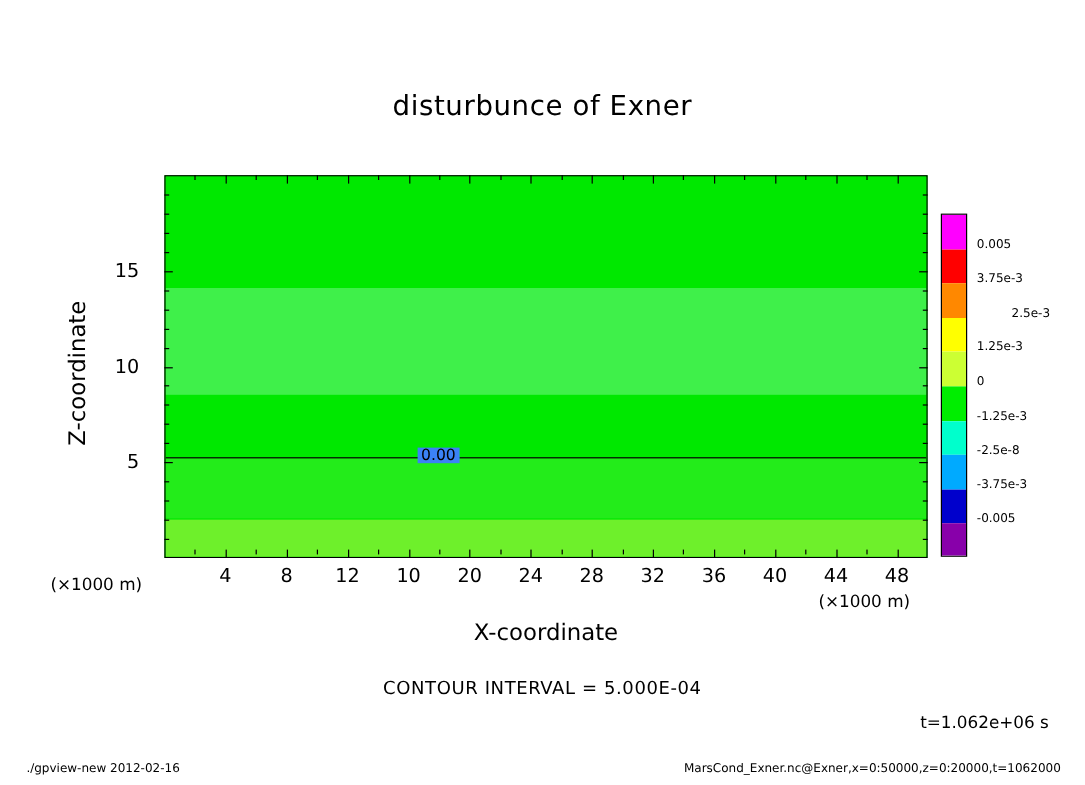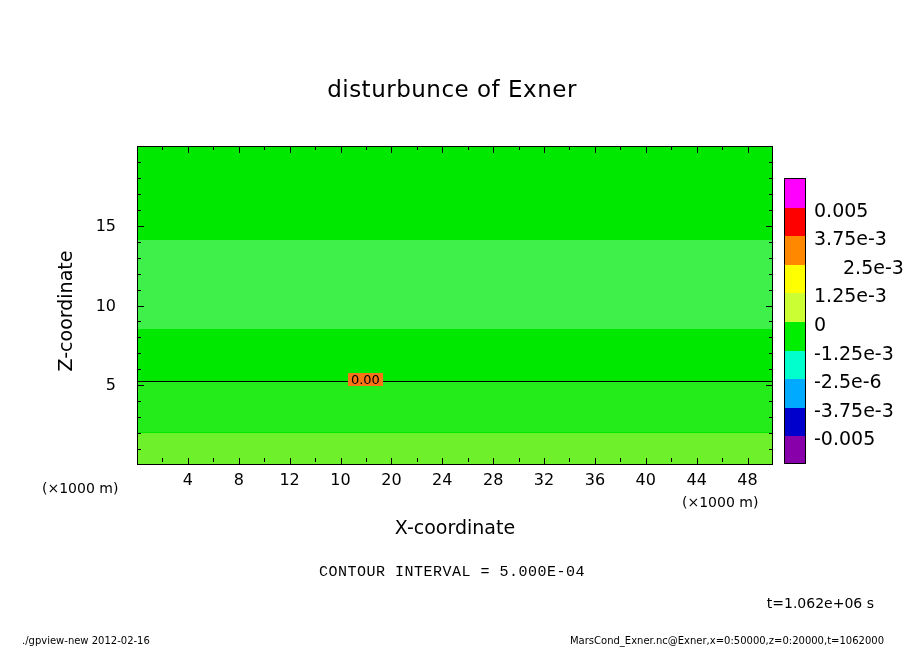--- a/index.html
+++ b/index.html
@@ -47,21 +47,21 @@
   #contour-line {
     position: absolute;
     left: 0;
     width: 100%;
     height: 0;
     border-top: 1.5px solid #000;
   }
   #contour-label {
     position: absolute;
     font-size: 13px;
-    background: #f97316;
+    background: #3b82f6;
     padding: 0 3px;
     line-height: 13px;
   }
 
   
   .tick-x {
     position: absolute;
     width: 0;
     border-left: 1.3px solid #000;
     height: 7px;
@@ -125,32 +125,31 @@
     width: 22px;
     height: 286px;
     border: 1.2px solid #000;
     box-sizing: border-box;
     overflow: hidden;
   }
   .cb-cell { width: 100%; }
   .cb-tick-label {
     position: absolute;
     left: 814px;
-    font-size: 19px;
+    font-size: 10px;
     white-space: nowrap;
   }
 
   #contour-interval {
     left: 0;
     top: 564px;
     width: 904px;
     text-align: center;
     font-size: 15px;
     letter-spacing: 0.5px;
-    font-family: Liberation Mono, monospace;
   }
   #time-stamp {
     left: 0;
     top: 595px;
     width: 874px;
     text-align: right;
     font-size: 14px;
   }
   #footer-left {
     left: 22px;
@@ -302,21 +301,21 @@
     <div class="cb-cell" style="height: 28.6px; background: rgb(0, 0, 204);"></div>
     <div class="cb-cell" style="height: 28.6px; background: rgb(136, 0, 170);"></div>
   </div>
 <div id="colorbar-labels">
     <div class="cb-tick-label" style="top: 198.6px;">0.005</div>
     <div class="cb-tick-label" style="top: 227.2px;">3.75e-3</div>
     <div class="cb-tick-label" style="top: 255.8px; margin-left: 29px;">2.5e-3</div>
     <div class="cb-tick-label" style="top: 284.4px;">1.25e-3</div>
     <div class="cb-tick-label" style="top: 313px;">0</div>
     <div class="cb-tick-label" style="top: 341.6px;">-1.25e-3</div>
-    <div class="cb-tick-label" style="top: 370.2px;">-2.5e-6</div>
+    <div class="cb-tick-label" style="top: 370.2px;">-2.5e-8</div>
     <div class="cb-tick-label" style="top: 398.8px;">-3.75e-3</div>
     <div class="cb-tick-label" style="top: 427.4px; text-align: center;">-0.005</div>
   </div>
 
 <div class="abs" id="contour-interval">CONTOUR INTERVAL = 5.000E-04</div>
 <div class="abs" id="time-stamp">t=1.062e+06 s</div>
 <div class="abs" id="footer-left">./gpview-new   2012-02-16</div>
 <div class="abs" id="footer-right">MarsCond_Exner.nc@Exner,x=0:50000,z=0:20000,t=1062000</div>
 
 </body></html>

